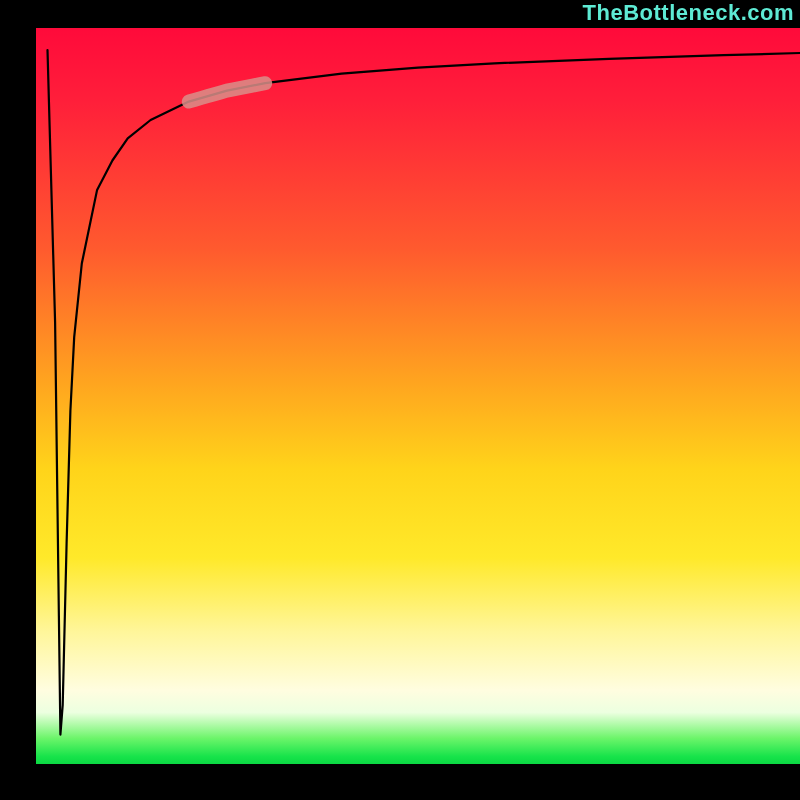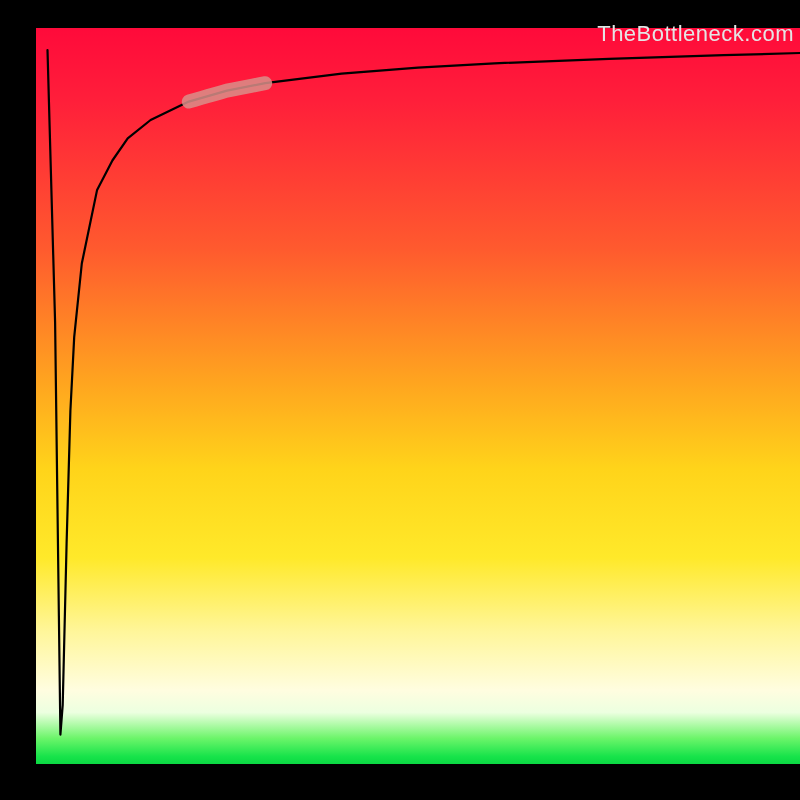--- a/index.html
+++ b/index.html
@@ -36,25 +36,25 @@
       #fff69a 82%,
       #fffde0 90%,
       #ecffe0 93%,
       #6cf56a 96.5%,
       #17e34a 99%,
       #0bd943 100%
     );
   }
   .watermark {
     position: absolute;
-    top: 21px;
+    top: 0;
     right: 6px;
-    color: #e5e5e5;
+    color: #5eead4;
     font-size: 22px;
-    font-weight: 400;
+    font-weight: 700;
     letter-spacing: 0.5px;
   }
   .curve-svg {
     position: absolute;
     left: 36px;
     top: 28px;
     width: 764px;
     height: 736px;
     pointer-events: none;
   }

